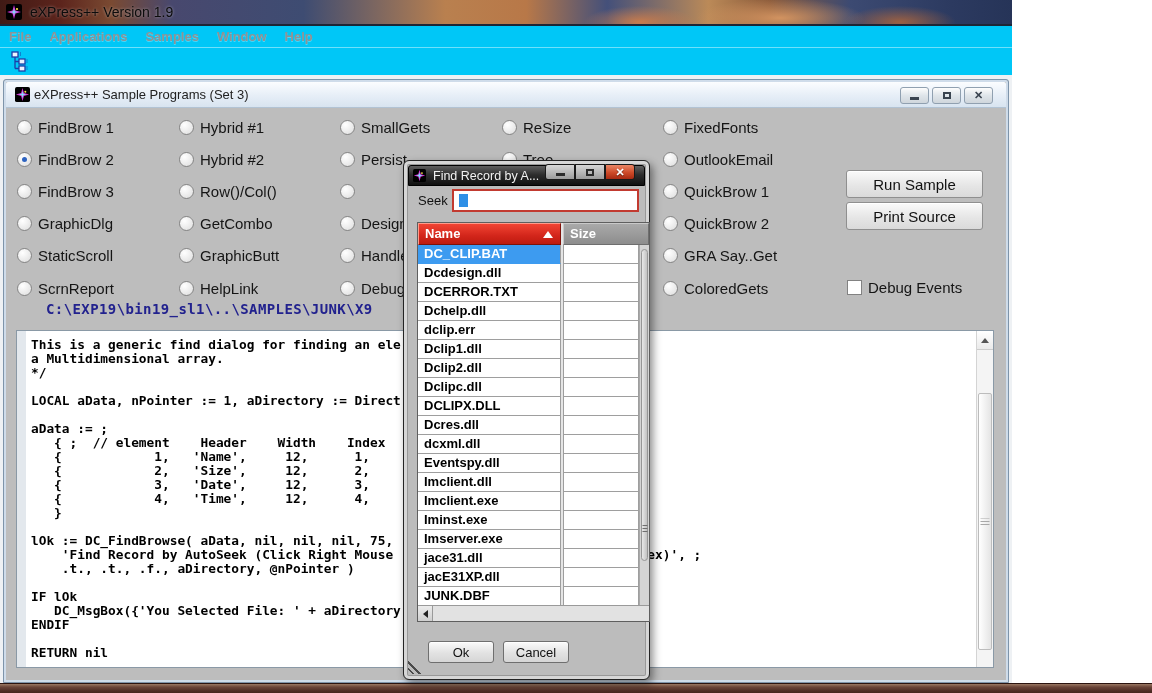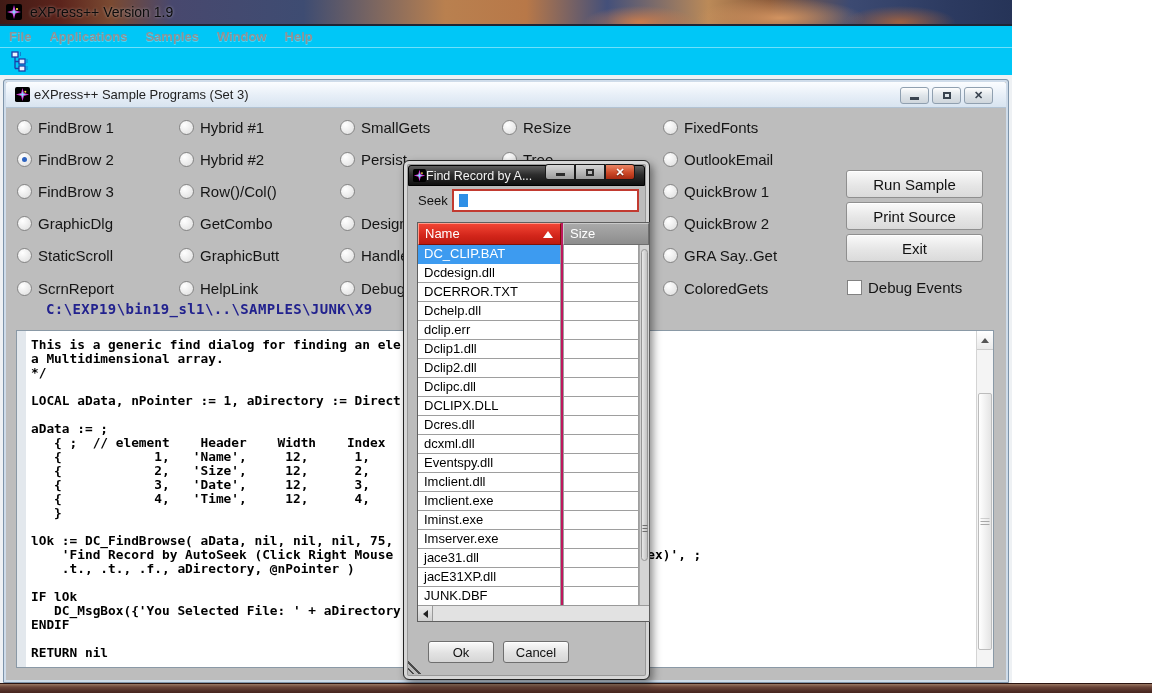--- a/index.html
+++ b/index.html
@@ -84,37 +84,37 @@
     background:repeating-linear-gradient(180deg,#a8a8a8 0 1px,transparent 1px 3px);}
 
   
   .dialog{position:absolute;left:403px;top:160px;width:247px;height:520px;z-index:10;
     background:#bcbcbc;border:1px solid #242424;border-radius:6px;box-sizing:border-box;
     box-shadow:inset 0 0 0 3px #d6d6d6,inset 0 0 0 4px #989898,3px 4px 9px rgba(0,0,0,.45);}
   .dlg-titlebar{position:absolute;left:4px;top:4px;right:4px;height:21px;border-radius:3px 3px 0 0;
     background:linear-gradient(180deg,#5f5f5f,#2e2e2e 45%,#101010);border:1px solid #000;
     box-sizing:border-box;display:flex;align-items:center;}
   .dlg-icon{display:inline-flex;width:13px;height:13px;margin-left:4px;}
-  .dlg-title{font-size:12.5px;color:#f2f2f2;white-space:nowrap;}
+  .dlg-title{font-size:12.5px;color:#f2f2f2;margin-left:7px;white-space:nowrap;}
   .dlg-caps{position:absolute;right:14px;top:3px;display:flex;}
   .dlg-cap{width:30px;height:16px;border:1px solid #1a1a1a;box-sizing:border-box;
     display:flex;align-items:center;justify-content:center;background:linear-gradient(180deg,#d8d8d8,#9c9c9c);}
   .dlg-cap.first{border-radius:3px 0 0 3px;} .dlg-cap.last{border-radius:0 3px 3px 0;
     background:linear-gradient(180deg,#ea8666,#cd4a28 55%,#a82a12);}
   .dlg-glyph-min{width:9px;height:3px;background:#2c2c2c;margin-top:5px;}
   .dlg-glyph-max{width:8px;height:7px;border:2px solid #2c2c2c;box-sizing:border-box;}
   .dlg-glyph-close{font-size:11px;font-weight:bold;color:#fff;line-height:1;text-shadow:0 1px 1px rgba(0,0,0,.5);}
 
   .seek-label{position:absolute;left:14px;top:32px;font-size:13px;color:#111;}
   .seek-input{position:absolute;left:48px;top:28px;width:187px;height:23px;background:#fff;
     border:2px solid #c23a30;box-sizing:border-box;}
   .seek-caret{position:absolute;left:5px;top:3px;width:9px;height:13px;background:#2e8fe6;}
 
   .list-wrap{position:absolute;left:13px;top:61px;width:233px;height:400px;border:1px solid #5f5f5f;
-    box-sizing:border-box;background:#be185d;}
+    box-sizing:border-box;background:#e5e5e5;font-weight:bold;}
   .hdr-name{position:absolute;left:0;top:0;width:143px;height:22px;box-sizing:border-box;
     background:linear-gradient(180deg,#f14433,#d2251a 60%,#bd1b10);border:1px solid #ff9a8a;
     border-right-color:#7e120a;border-bottom-color:#7e120a;
     color:#fff;font-size:13px;line-height:20px;padding-left:6px;}
   .hdr-size{position:absolute;left:145px;top:0;right:0;height:22px;box-sizing:border-box;
     background:linear-gradient(180deg,#a9a9a9,#8d8d8d);border:1px solid #c9c9c9;
     border-right-color:#6e6e6e;border-bottom-color:#6e6e6e;
     color:#fff;font-size:13px;line-height:20px;padding-left:6px;}
   .sort-arrow{position:absolute;right:7px;top:7px;width:0;height:0;
     border-left:5px solid transparent;border-right:5px solid transparent;border-bottom:7px solid #fff;}
@@ -338,21 +338,20 @@
         <span class="radio-label">GRA Say..Get</span>
       </div>
       <div class="radio-item">
         <span class="radio-circle"></span>
         <span class="radio-label">ColoredGets</span>
       </div>
     </div>
 
   <div class="push-btn btn-run">Run Sample</div>
   <div class="push-btn btn-print">Print Source</div>
-  <div class="push-btn btn-exit">Exit</div>
 
   <div class="debug-check">
     <span class="check-box"></span>
     <span class="check-label">Debug Events</span>
   </div>
 
   <div class="source-path">C:\EXP19\bin19_sl1\..\SAMPLES\JUNK\X9</div>
 
   <div class="code-panel">
     <div class="code-gutter"></div>

